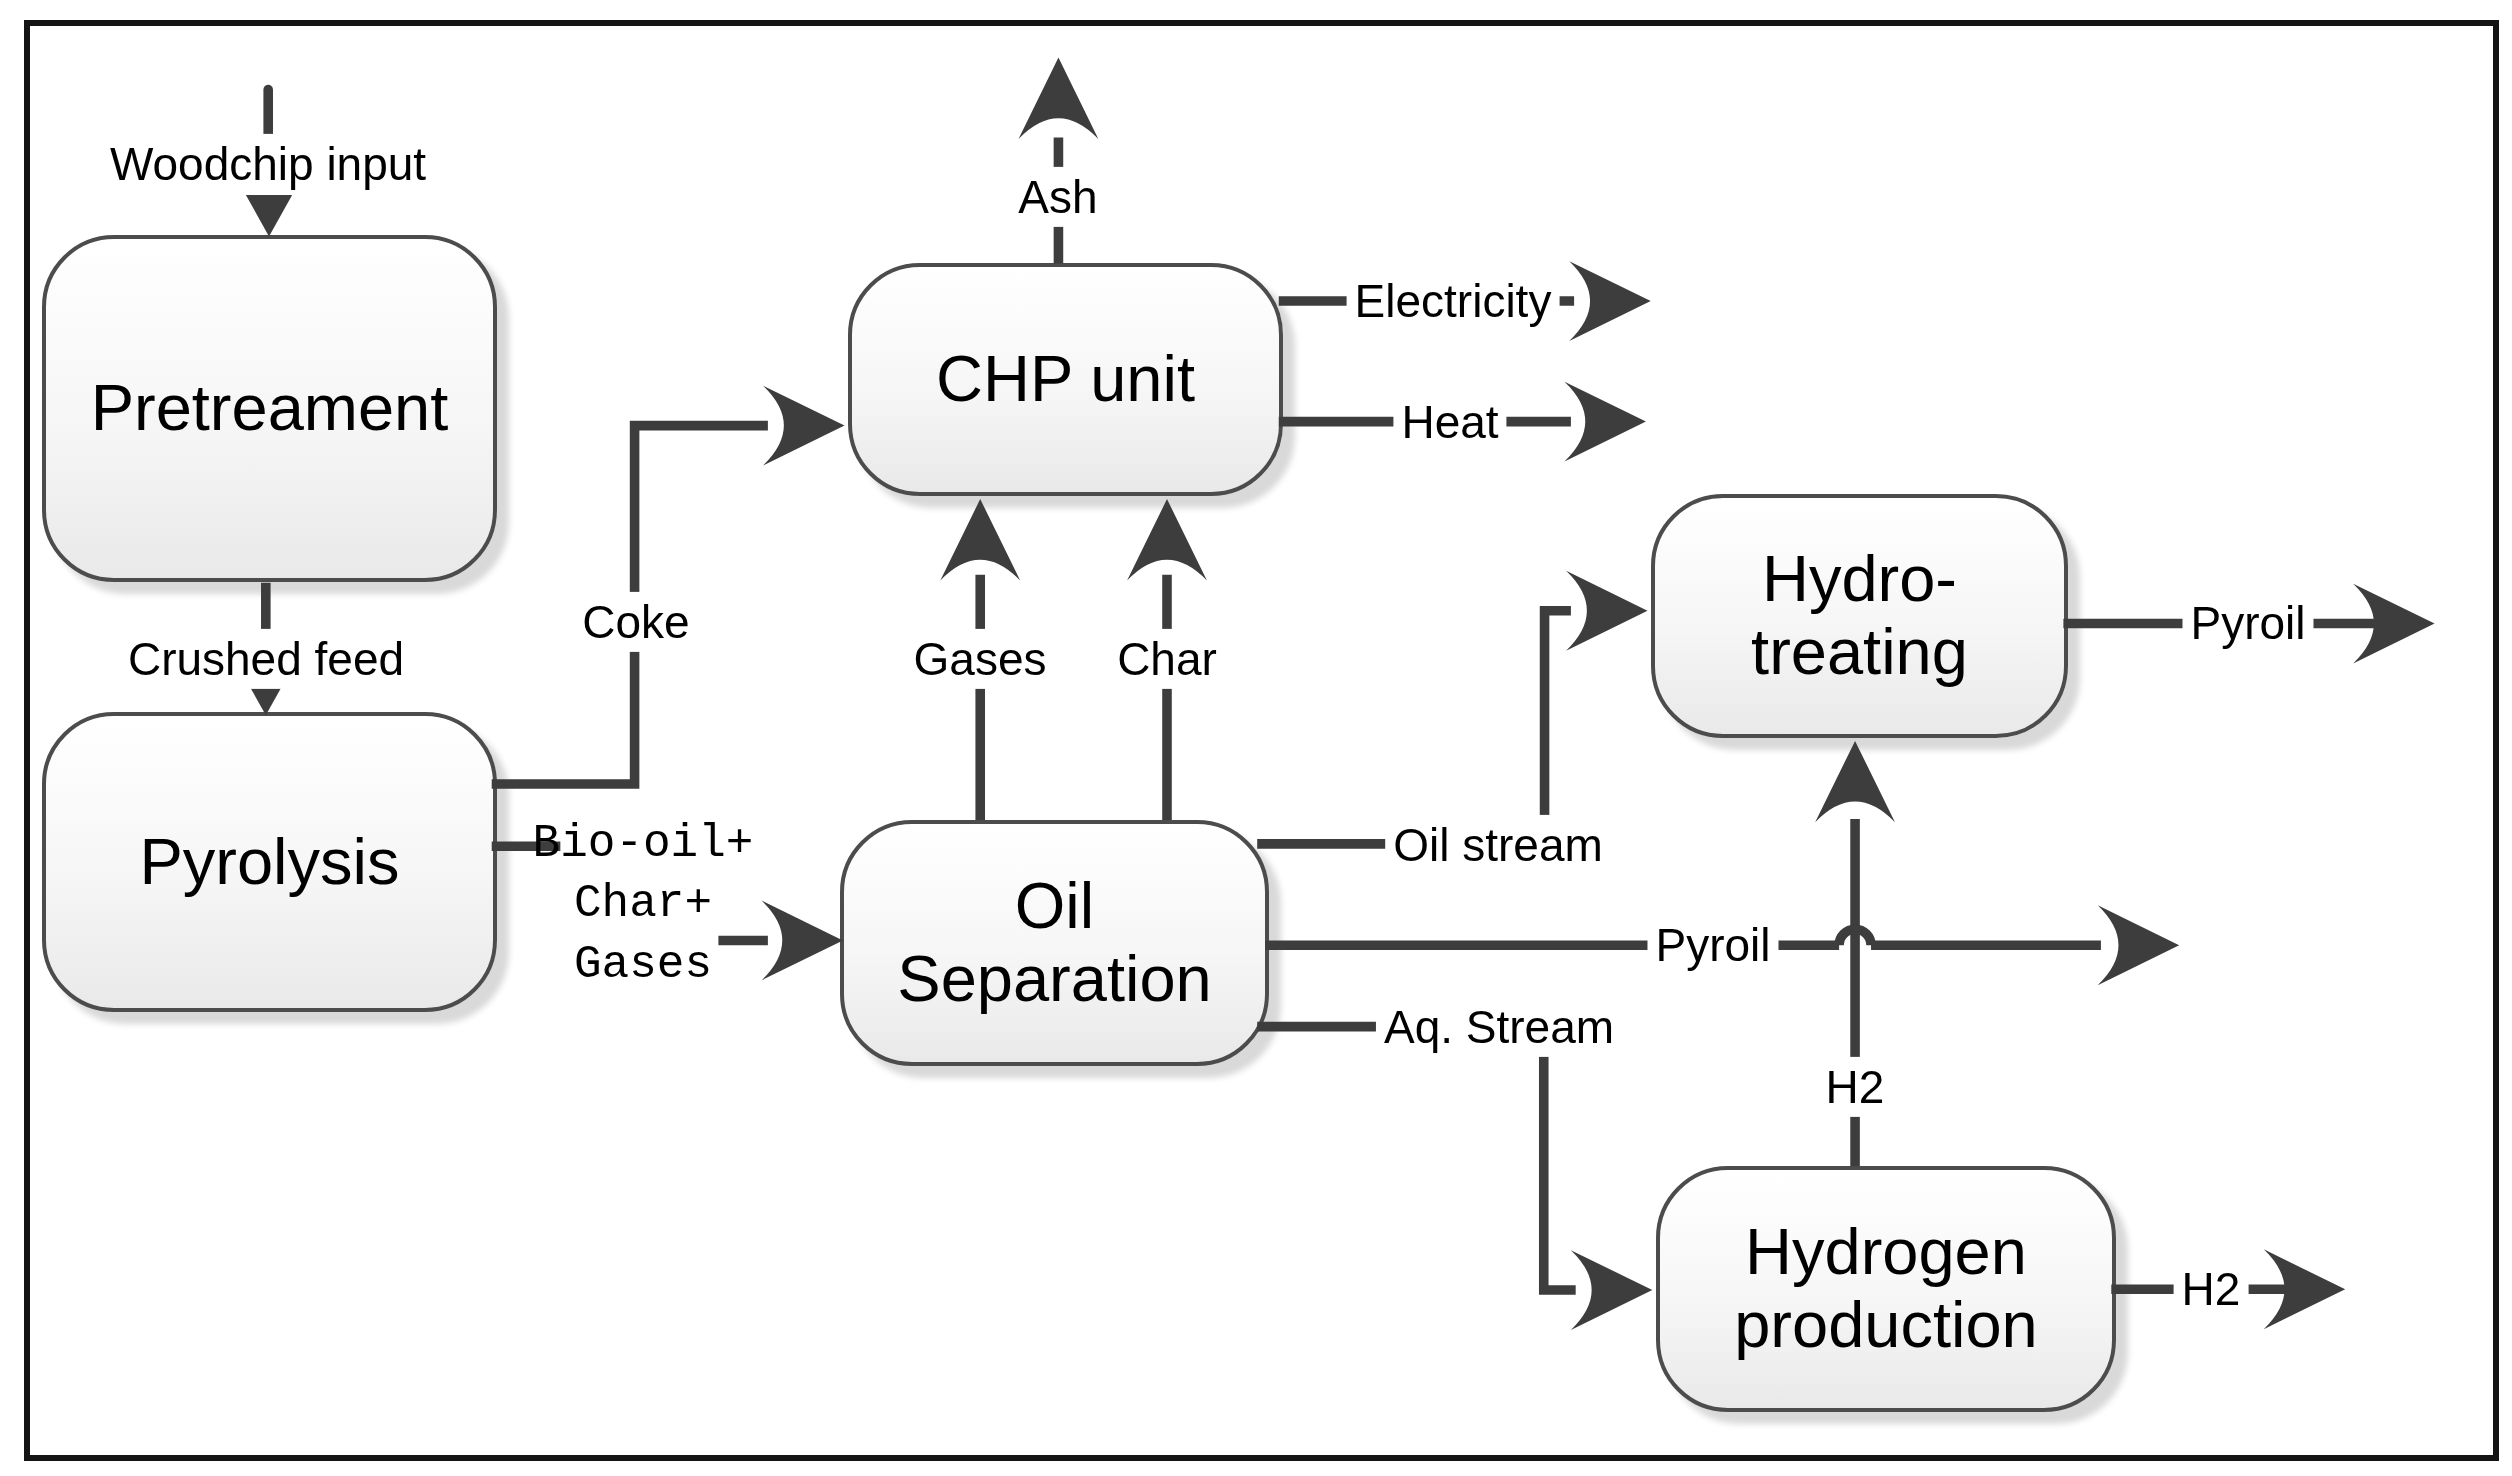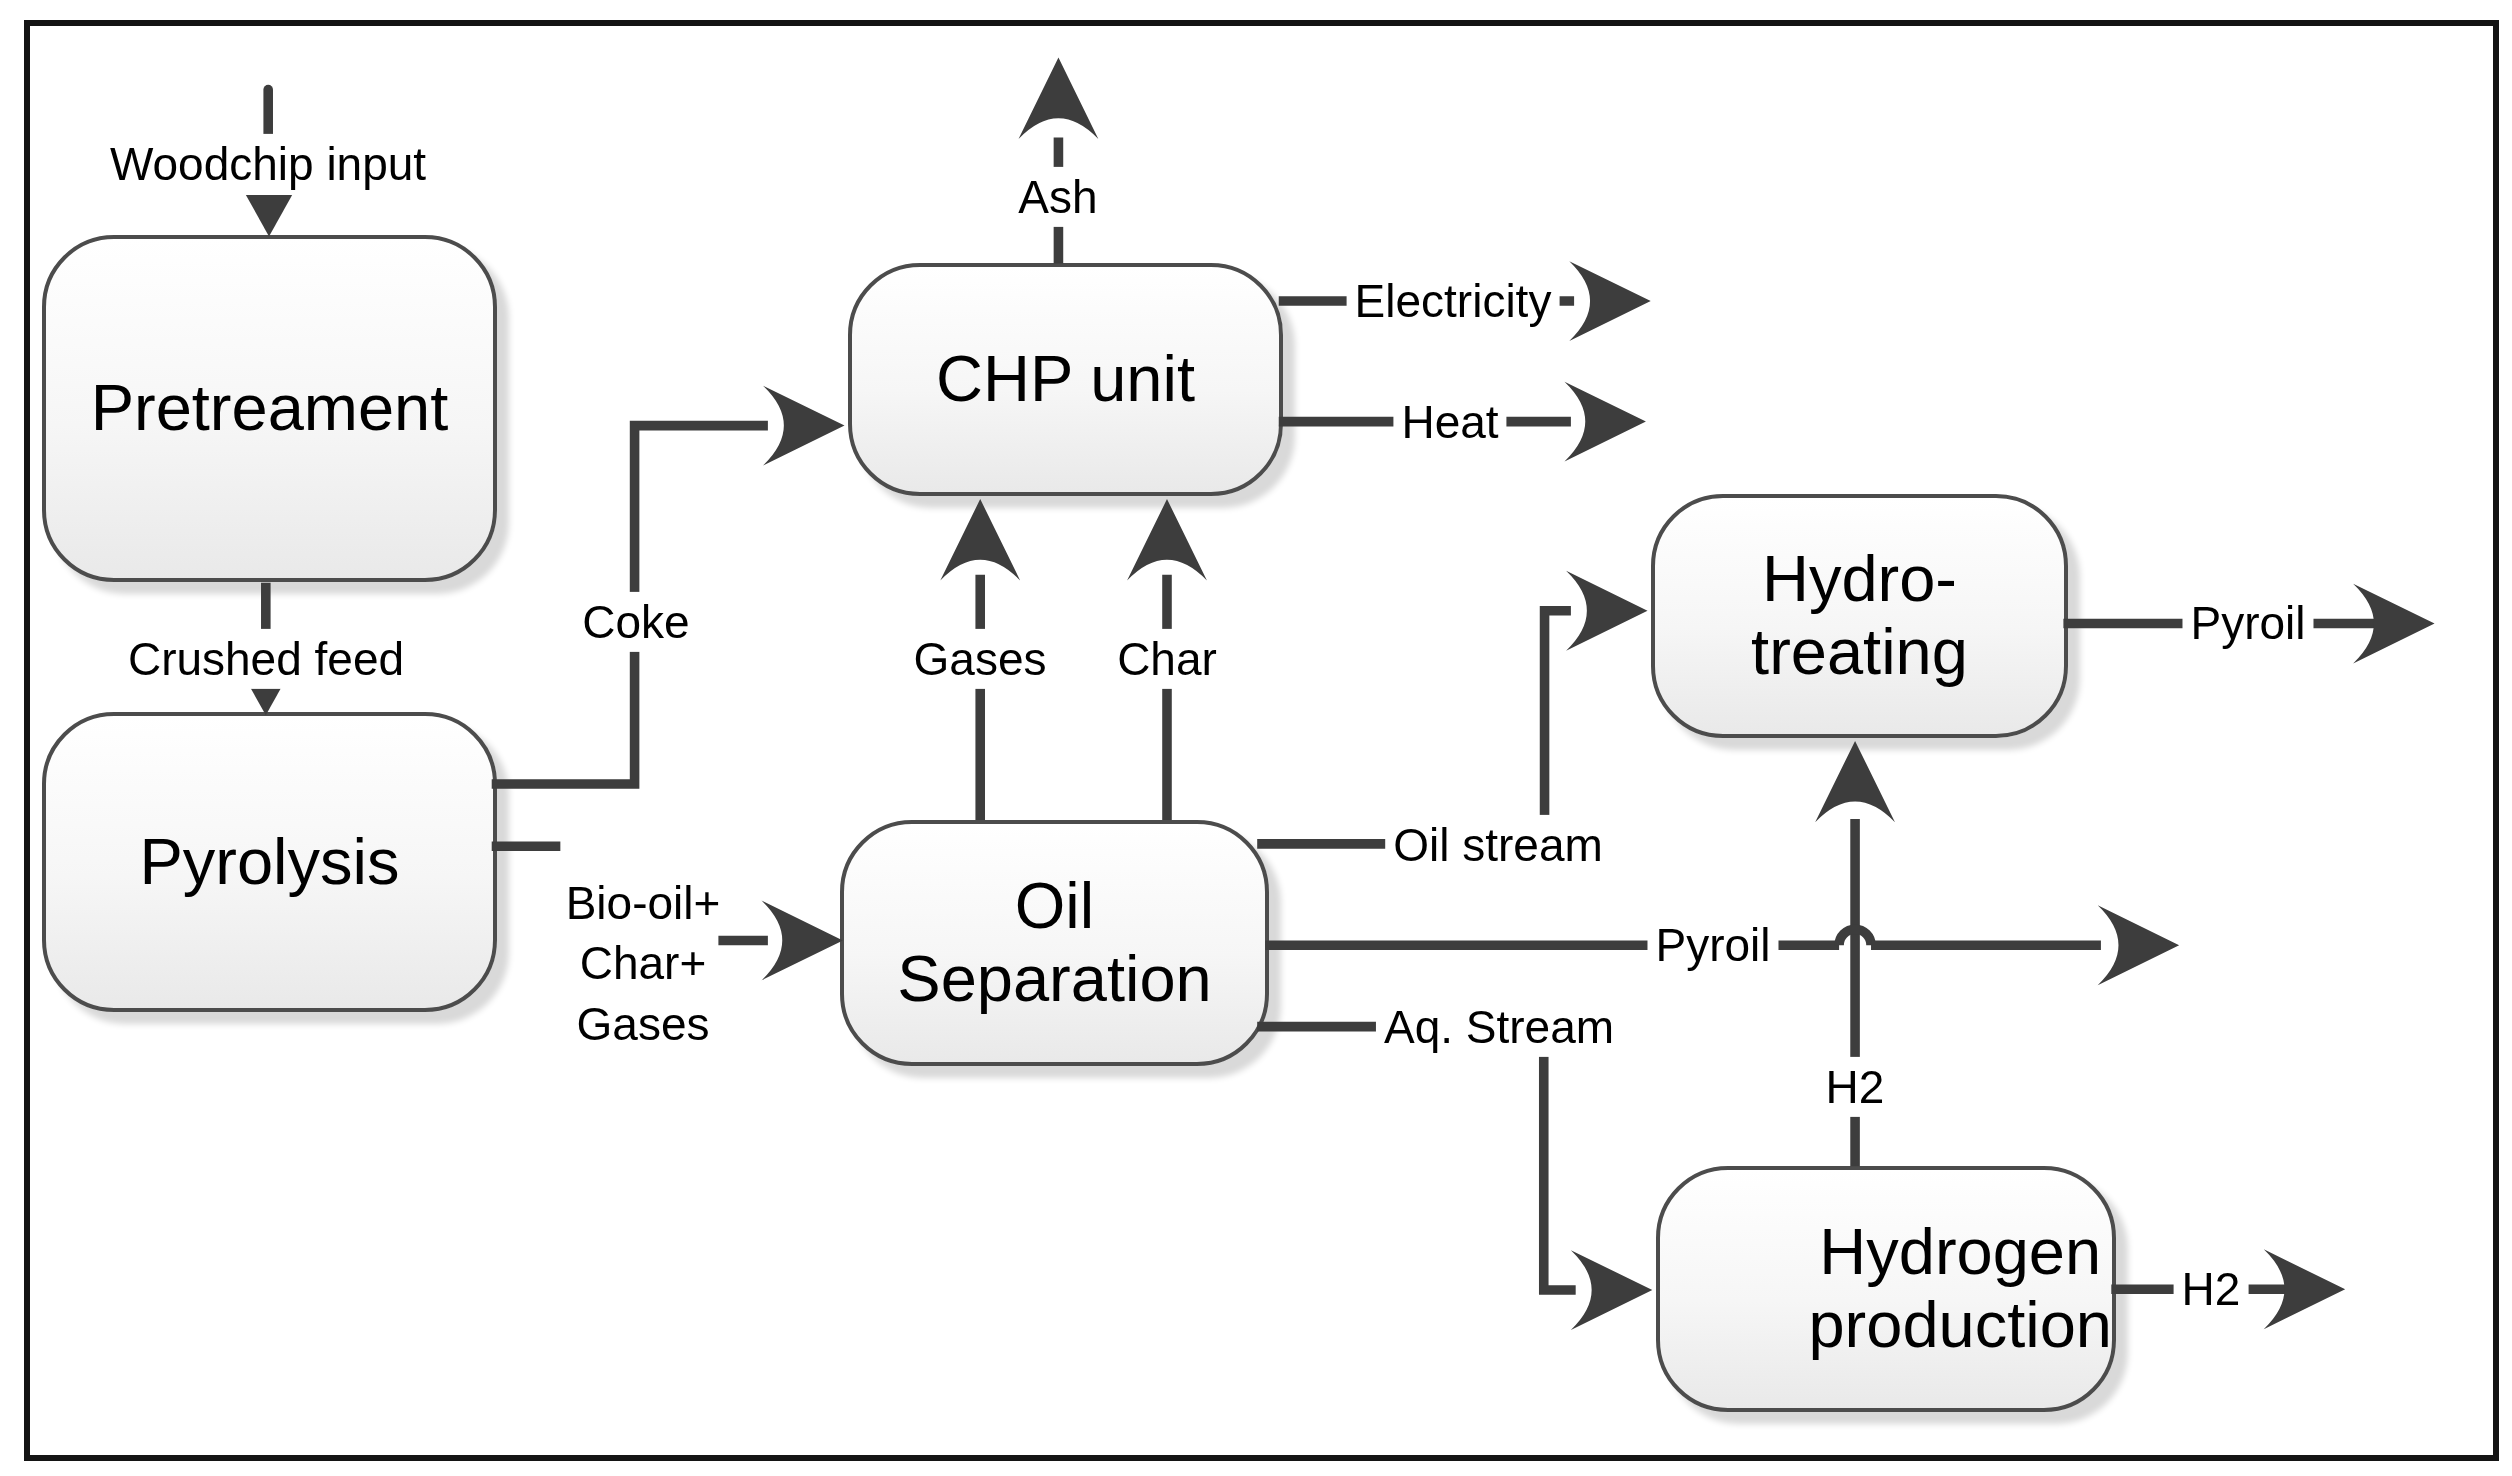--- a/index.html
+++ b/index.html
@@ -46,21 +46,21 @@
     <span class="box-label">CHP unit</span>
   </div>
   <div class="pbox" style="left:840px;top:820px;width:429px;height:246px;">
     <span class="box-label">Oil
 Separation</span>
   </div>
   <div class="pbox" style="left:1651px;top:494px;width:417px;height:244px;">
     <span class="box-label">Hydro-
 treating</span>
   </div>
-  <div class="pbox" style="left:1656px;top:1166px;width:460px;height:246px;justify-content:flex-end;">
+  <div class="pbox" style="left:1656px;top:1166px;width:460px;height:246px;">
     <span class="box-label">Hydrogen
 production</span>
   </div>
 
   <svg class="connector-layer" viewBox="0 0 3147 1850">
     <defs>
       <path id="ah-big" d="M0 0 L-102 -50 Q-76 -25 -76 0 Q-76 25 -102 50 Z" fill="#3d3d3d"></path>
       <path id="ah-tri" d="M0 0 L-29 -52 L29 -52 Z" fill="#3d3d3d"></path>
     </defs>
     <g stroke="#3d3d3d" stroke-width="12" fill="none">
@@ -110,21 +110,21 @@
     <use href="#ah-big" transform="translate(2324,928) rotate(-90)"></use>
     <use href="#ah-big" transform="translate(2730,1184)"></use>
     <use href="#ah-big" transform="translate(2070,1616)"></use>
     <use href="#ah-big" transform="translate(3050,781)"></use>
     <use href="#ah-big" transform="translate(2938,1615)"></use>
   </svg>
 
   <div class="flow-label" style="left:268px;top:164px;">Woodchip input</div>
   <div class="flow-label" style="left:266px;top:659px;">Crushed feed</div>
   <div class="flow-label" style="left:636px;top:622px;">Coke</div>
-  <div class="flow-label no-bg" style="left:643px;top:963px;">Bio-oil+
+  <div class="flow-label no-bg" style="left:643px;top:904px;font-family:Liberation Mono, monospace;">Bio-oil+
 Char+
 Gases</div>
   <div class="flow-label" style="left:1058px;top:197px;">Ash</div>
   <div class="flow-label" style="left:1453px;top:301px;">Electricity</div>
   <div class="flow-label" style="left:1450px;top:422px;">Heat</div>
   <div class="flow-label" style="left:980px;top:659px;">Gases</div>
   <div class="flow-label" style="left:1167px;top:659px;">Char</div>
   <div class="flow-label" style="left:1498px;top:845px;">Oil stream</div>
   <div class="flow-label" style="left:1713px;top:945px;">Pyroil</div>
   <div class="flow-label" style="left:1499px;top:1027px;">Aq. Stream</div>

